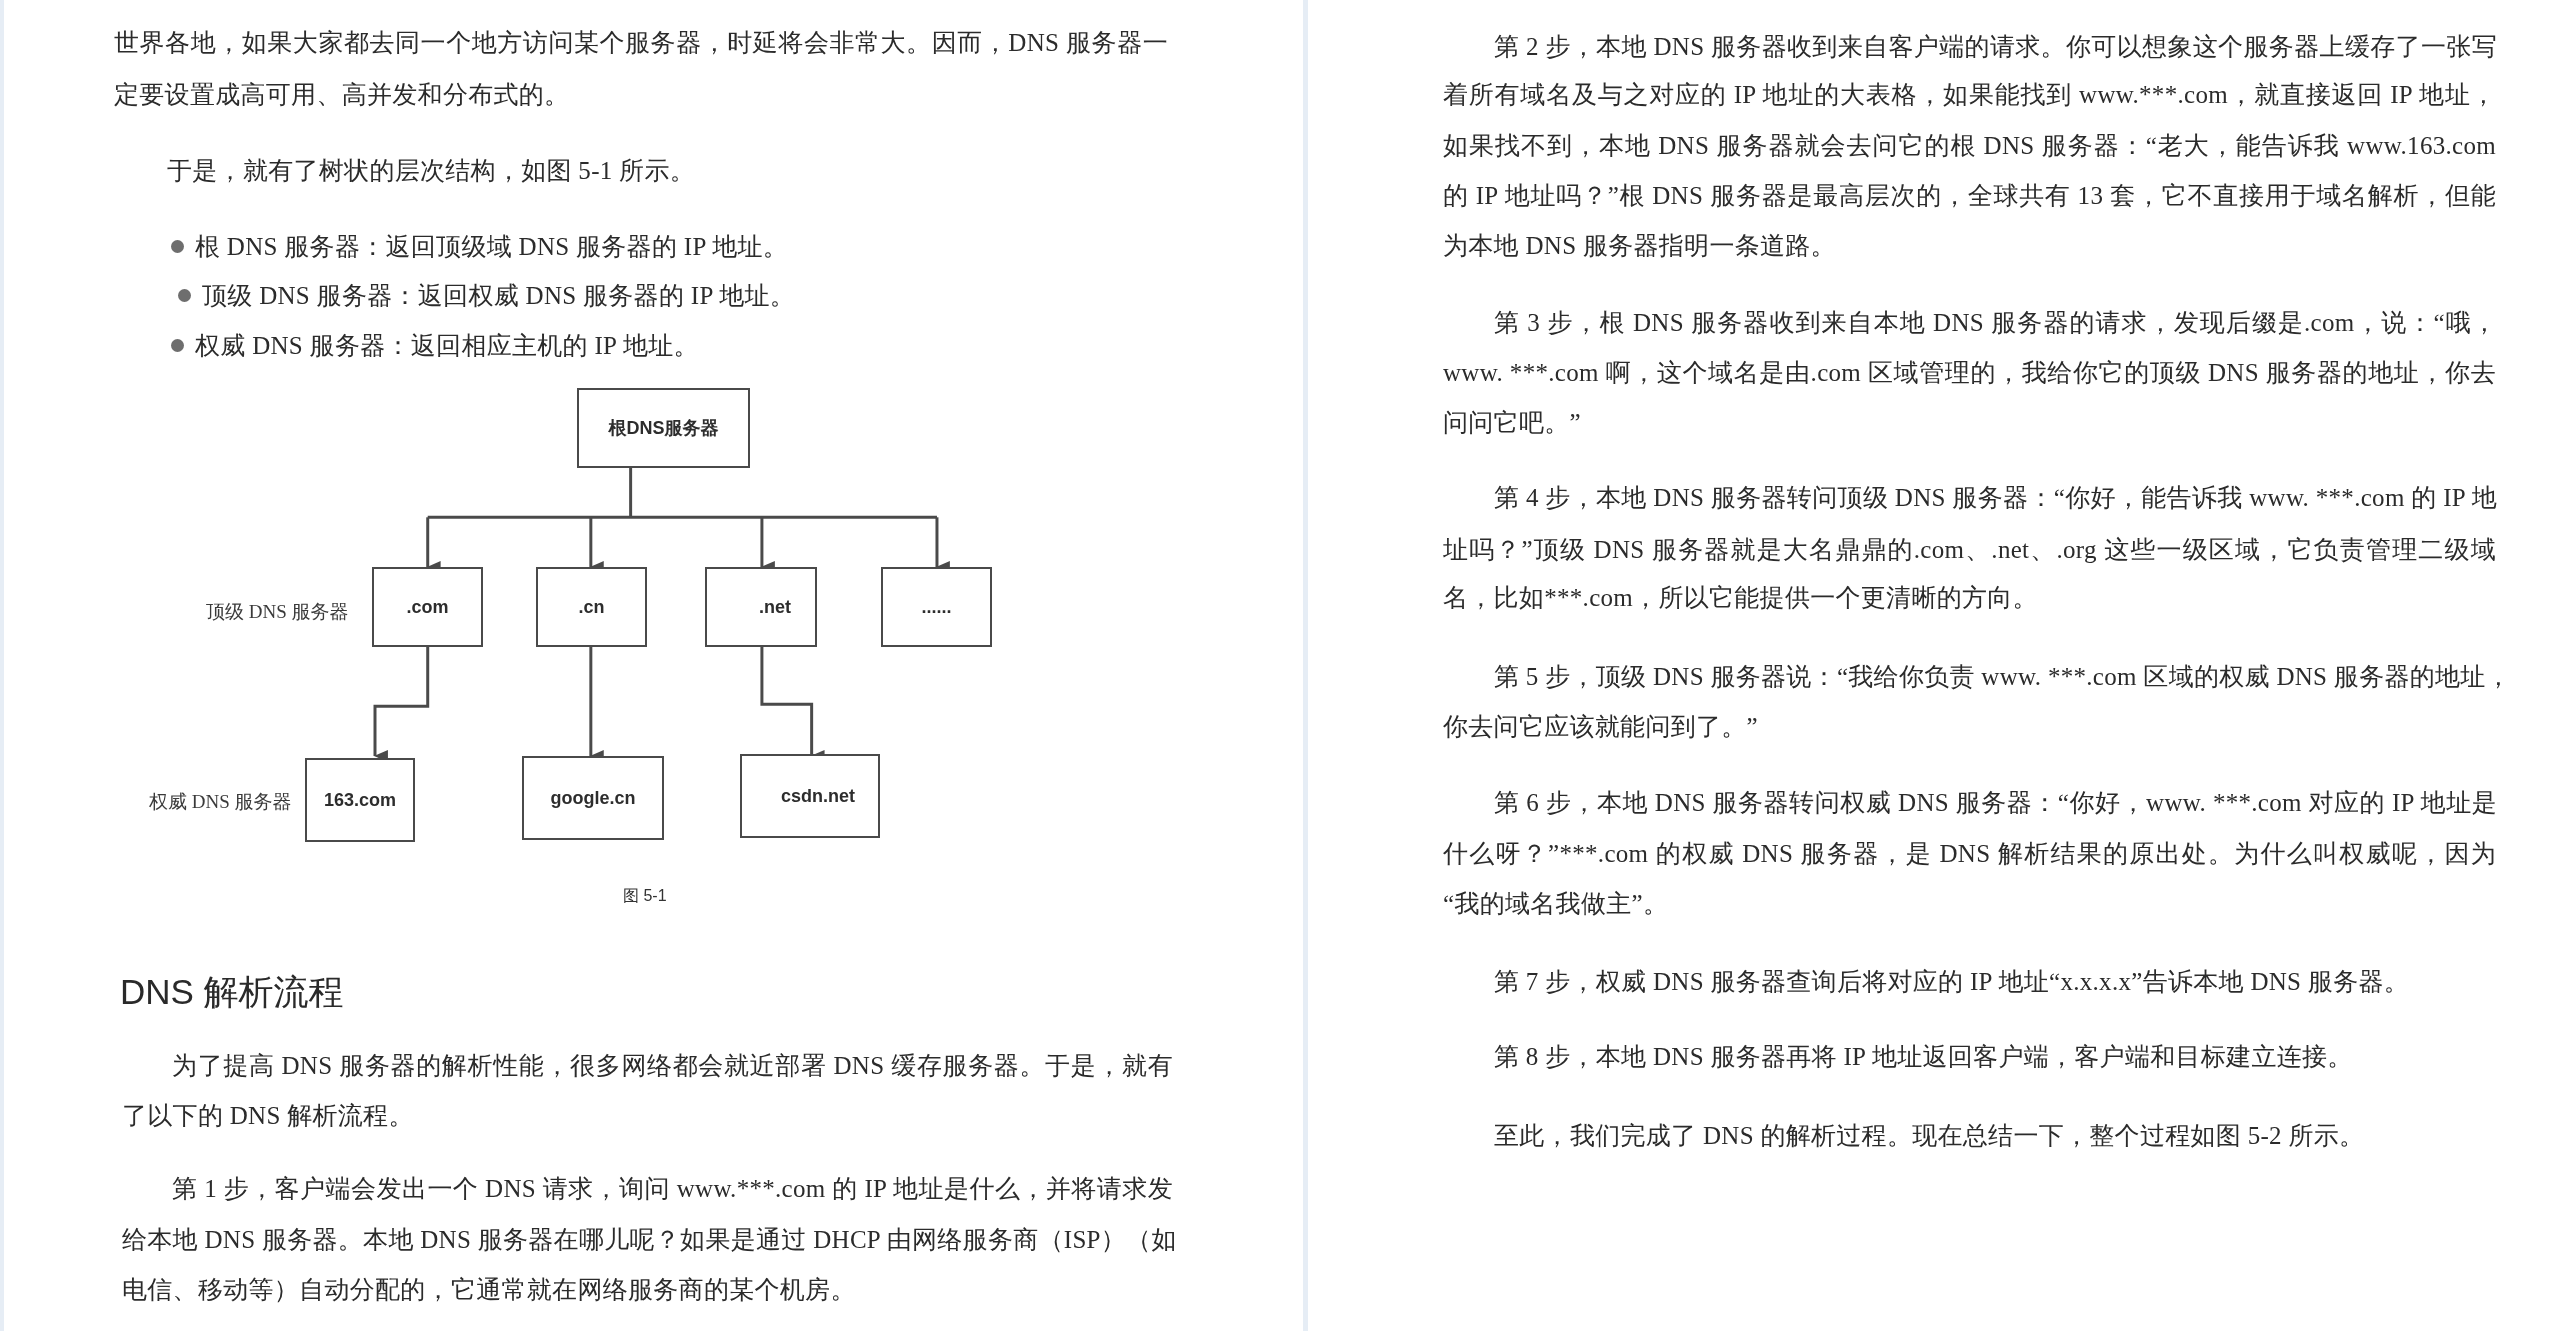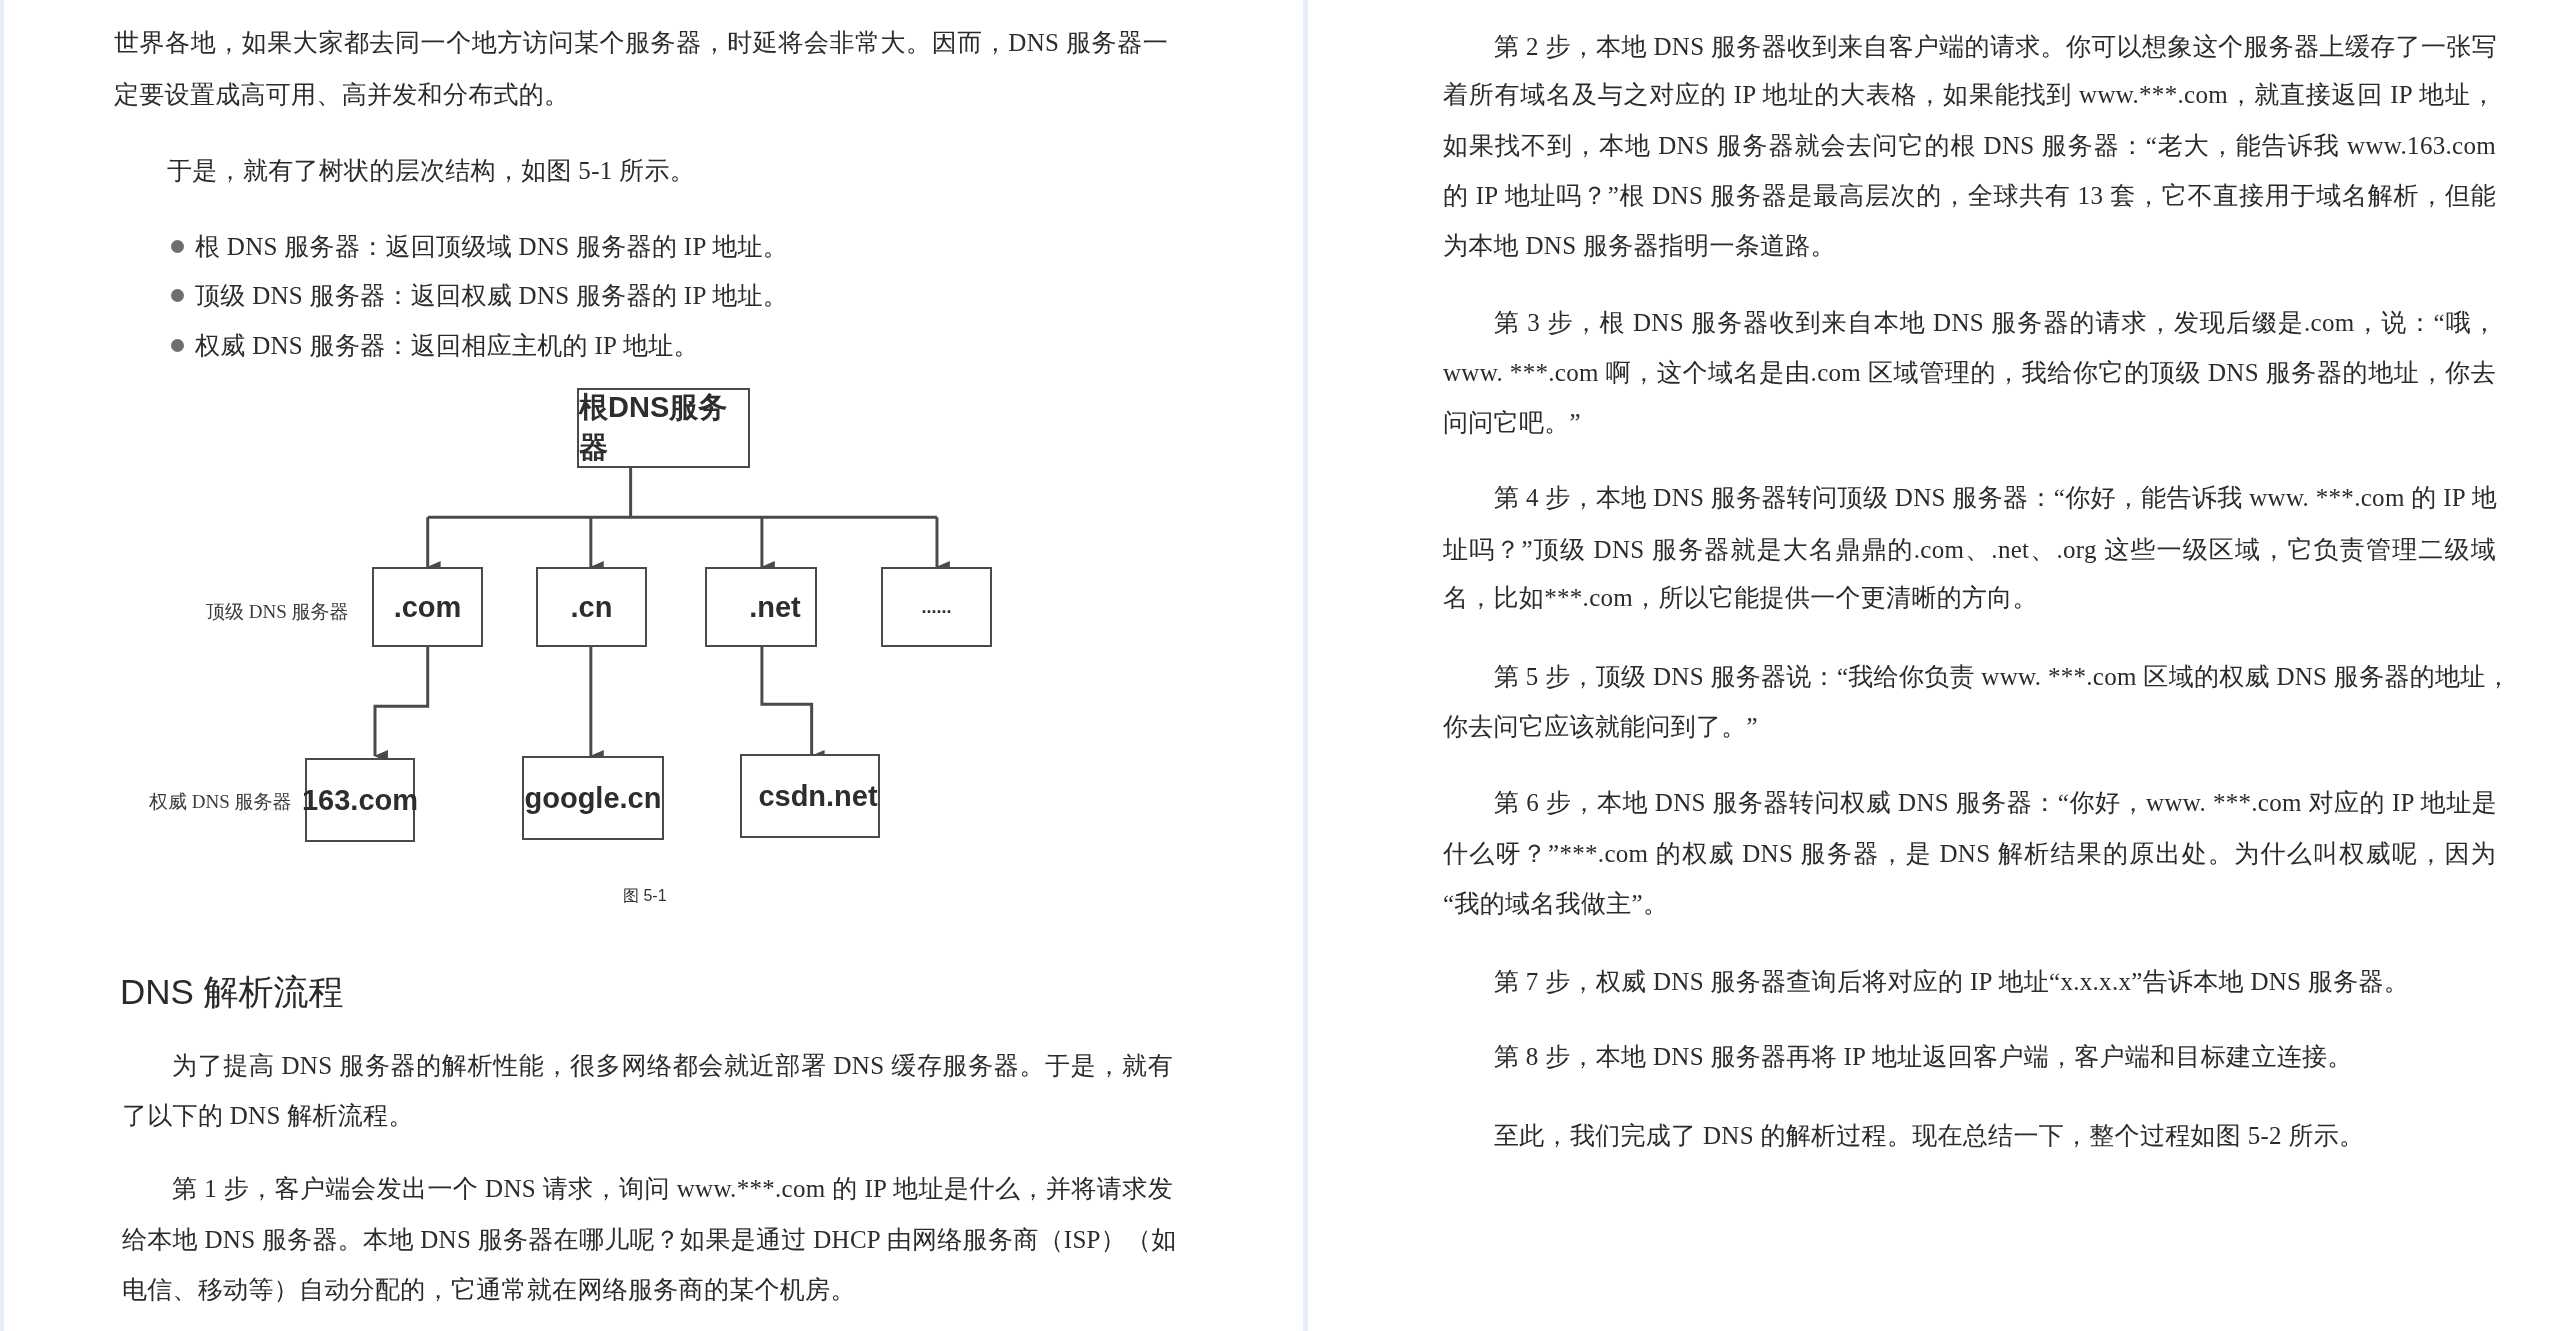--- a/index.html
+++ b/index.html
@@ -30,21 +30,21 @@
   }
   .caption {
     position: absolute; font-family: "Liberation Sans", "DejaVu Sans", sans-serif;
     font-size: 16px; line-height: 26px; color: #333; white-space: nowrap;
   }
   
   .box {
     position: absolute; border: 2.5px solid #4a4a4a; background: #fff; box-sizing: border-box;
     display: flex; align-items: center; justify-content: center;
     font-family: "Liberation Sans", "DejaVu Sans", sans-serif; font-weight: bold;
-    font-size: 29px; color: #2d2d2d;
+    font-size: 18px; color: #2d2d2d;
   }
   .tier-label {
     position: absolute; font-size: 19px; line-height: 24px; color: #3a3a3a; white-space: nowrap;
   }
   svg.connectors { position: absolute; left: 0; top: 0; }
 </style>
 </head>
 <body>
 
 <div class="edge-left"></div>
@@ -52,21 +52,21 @@
 
 <div class="page page-left">
   <div class="line justify" style="left:110px; top:28px; width:1054px;">世界各地，如果大家都去同一个地方访问某个服务器，时延将会非常大。因而，DNS 服务器一</div>
   <div class="line" style="left:110px; top:80px;">定要设置成高可用、高并发和分布式的。</div>
 
   <div class="line" style="left:163px; top:156px;">于是，就有了树状的层次结构，如图 5-1 所示。</div>
 
   <div class="line" style="left:167px; top:232px;">
     <span class="bullet-dot"></span><span>根 DNS 服务器：返回顶级域 DNS 服务器的 IP 地址。</span>
   </div>
-  <div class="line" style="left:167px; top:281px;">
+  <div class="line" style="left:174px; top:281px;">
     <span class="bullet-dot"></span><span>顶级 DNS 服务器：返回权威 DNS 服务器的 IP 地址。</span>
   </div>
   <div class="line" style="left:167px; top:331px;">
     <span class="bullet-dot"></span><span>权威 DNS 服务器：返回相应主机的 IP 地址。</span>
   </div>
 
   <div>
     <svg class="connectors" width="1299" height="1332" viewBox="0 0 1306 1339">
       <defs>
         <marker id="arr" markerWidth="12" markerHeight="14" refX="6" refY="13" orient="auto" markerUnits="userSpaceOnUse">

